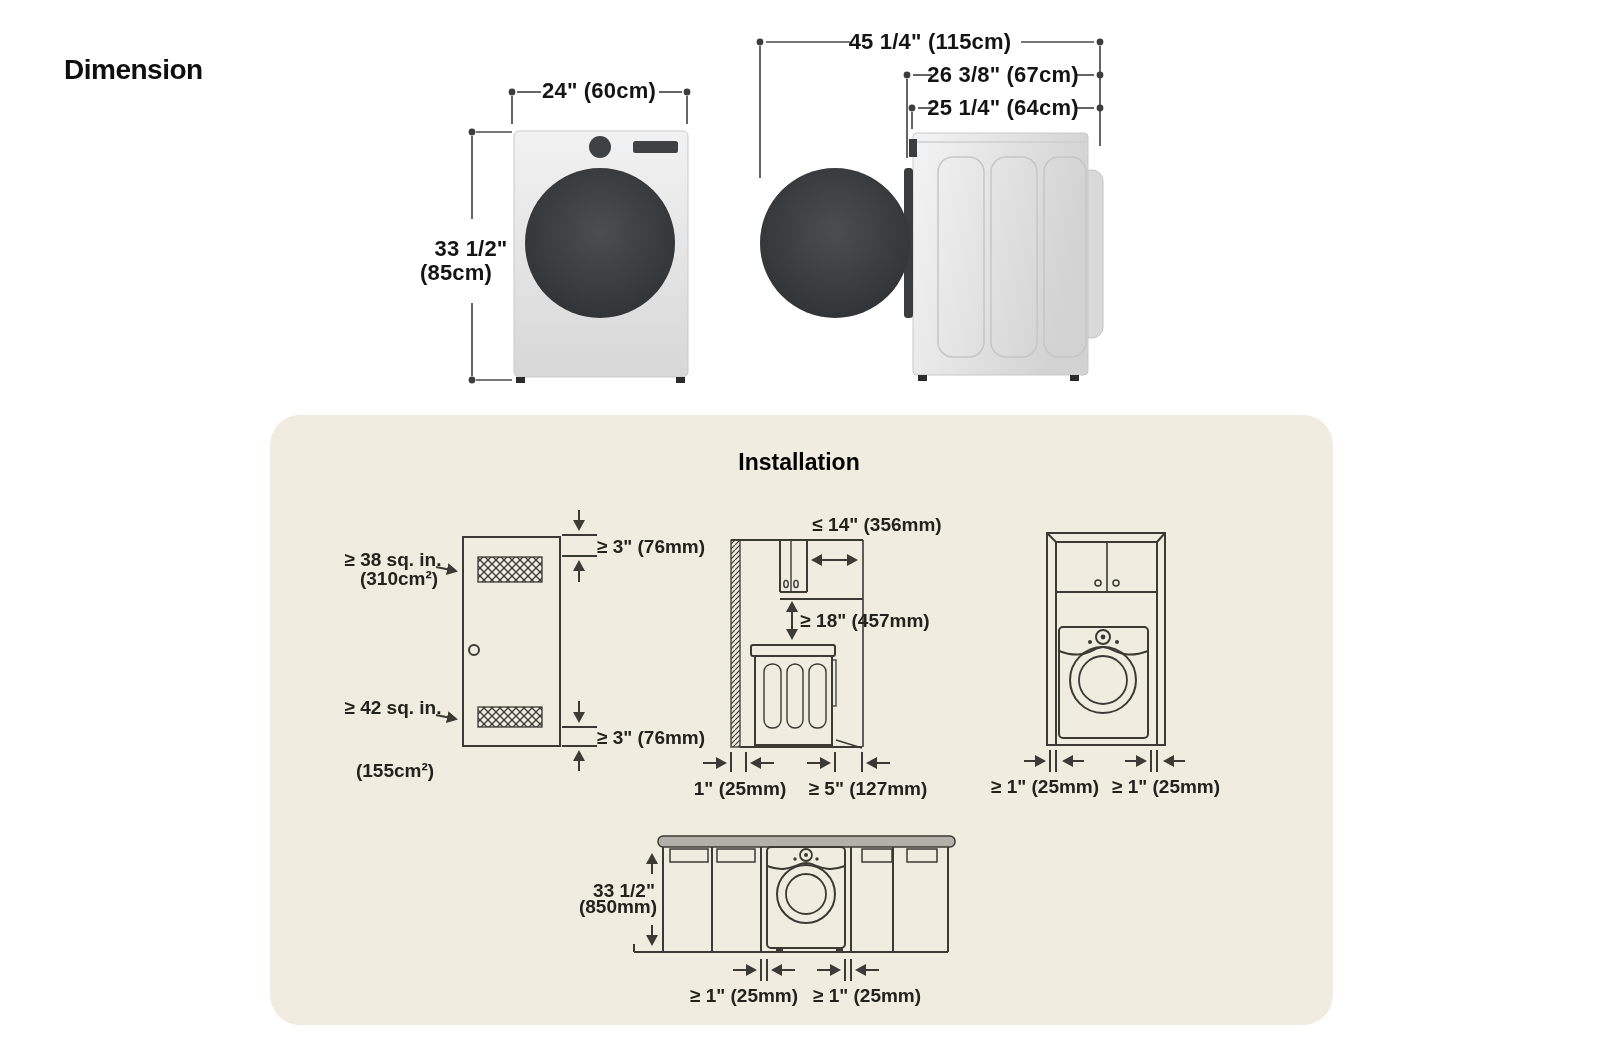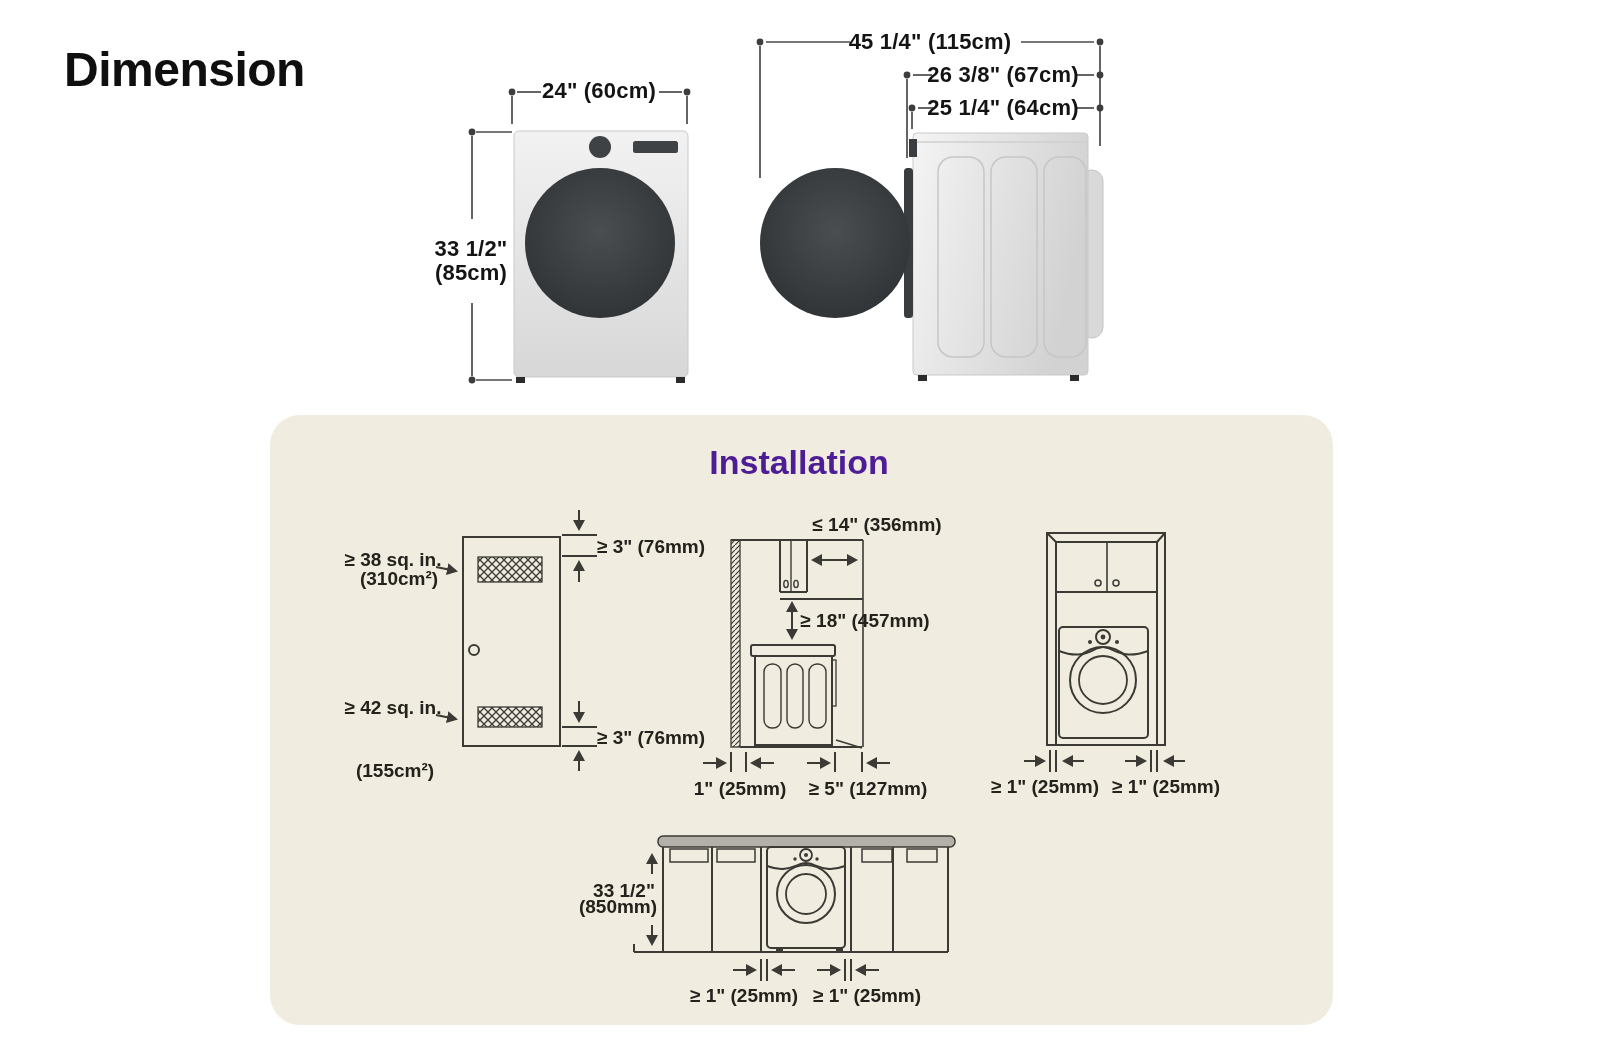--- a/index.html
+++ b/index.html
@@ -3,22 +3,22 @@
 <meta charset="utf-8">
 <style>
   html,body{margin:0;padding:0;background:#ffffff;}
   .canvas{position:relative;width:1600px;height:1062px;background:#ffffff;overflow:hidden;
           font-family:"Liberation Sans",sans-serif;}
   .panel{position:absolute;left:270px;top:415px;width:1063px;height:610px;background:#f0ecdf;border-radius:30px;}
   svg.art{position:absolute;left:0;top:0;width:1600px;height:1062px;}
   .lbl{position:absolute;transform:translate(-50%,-50%);white-space:nowrap;font-weight:700;
        color:#23221c;font-size:19px;line-height:1;}
   .dim{font-size:22px;color:#141414;letter-spacing:0.2px;}
-  .title{font-size:48px;font-weight:700;color:#0f0f0f;transform:translateY(-50%);letter-spacing:-0.5px;}
-  .h2{font-size:34px;color:#4c1d95;}
+  .title{font-size:28px;font-weight:700;color:#0f0f0f;transform:translateY(-50%);letter-spacing:-0.5px;}
+  .h2{font-size:23px;color:#000000;}
   .s{stroke:#3b3a35;stroke-width:2;fill:none;}
   .t{stroke:#4a4a4a;stroke-width:1.7;fill:none;}
   .dot{fill:#3d3d3d;stroke:none;}
   .ink{fill:#3b3a35;stroke:none;}
 </style>
 </head>
 <body>
 
 <div class="canvas">
 
@@ -237,21 +237,21 @@
       <line class="s" x1="851" y1="959" x2="851" y2="981"></line>
       <line class="s" x1="817" y1="970" x2="839" y2="970" marker-end="url(#mE)"></line>
       <line class="s" x1="879" y1="970" x2="857" y2="970" marker-end="url(#mE)"></line>
     </g>
   </svg>
 
   <span class="lbl title" style="left:64px;top:70px">Dimension</span>
 
   <span class="lbl dim" style="left:599px;top:91px">24" (60cm)</span>
   <span class="lbl dim" style="left:471px;top:249px">33 1/2"</span>
-  <span class="lbl dim" style="left:471px;top:273px">(85cm)</span>
+  <span class="lbl dim" style="left:456px;top:273px">(85cm)</span>
   <span class="lbl dim" style="left:930px;top:42px">45 1/4" (115cm)</span>
   <span class="lbl dim" style="left:1003px;top:75px">26 3/8" (67cm)</span>
   <span class="lbl dim" style="left:1003px;top:108px">25 1/4" (64cm)</span>
 
   <span class="lbl h2" style="left:799px;top:462px">Installation</span>
 
   <span class="lbl" style="left:393px;top:559px">≥ 38 sq. in.</span>
   <span class="lbl" style="left:399px;top:578px">(310cm²)</span>
   <span class="lbl" style="left:393px;top:707px">≥ 42 sq. in.</span>
   <span class="lbl" style="left:395px;top:770px">(155cm²)</span>

